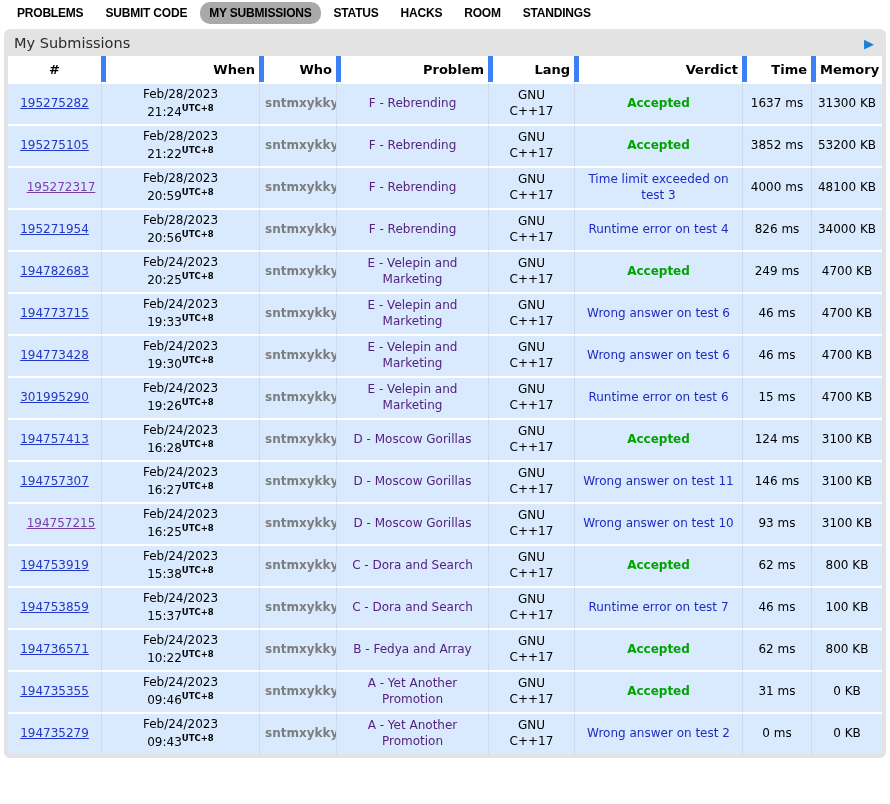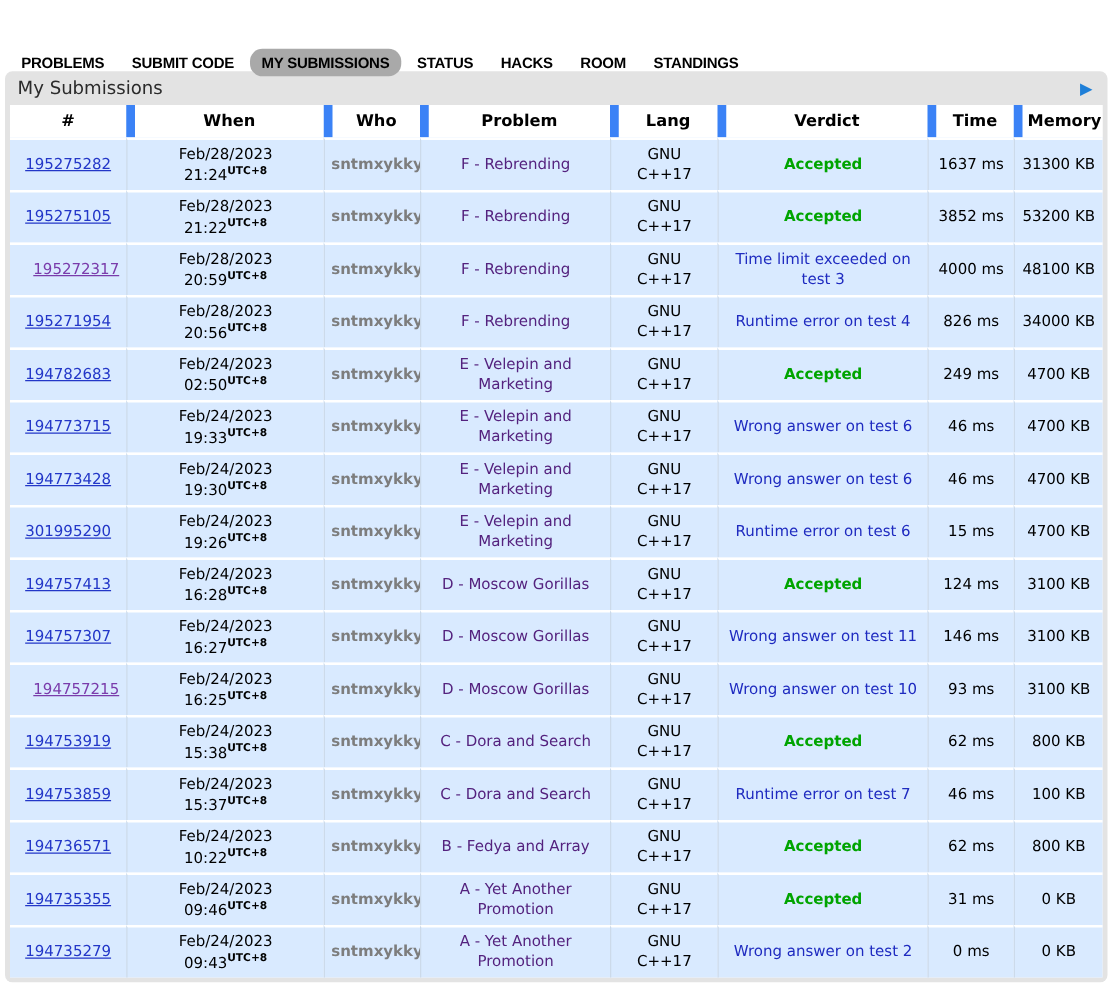--- a/index.html
+++ b/index.html
@@ -19,25 +19,24 @@
   html,body{margin:0;padding:0;background:#fff;}
   body{
     width:890px;
     font-family:"DejaVu Sans","Liberation Sans",sans-serif;
     color:#000;
   }
 
   
   .nav-bar{
     display:flex;
-    align-items:center;
+    align-items:flex-end;
     gap:4px;
     padding:20px 4px 4px 8px;
     height:28px;
-    margin-top:28px;
   }
   .nav-item{
     font-family:"Liberation Sans",sans-serif;
     font-weight:700;
     font-size:12px;
     letter-spacing:-0.2px;
     color:#000;
     text-transform:uppercase;
     padding:4px 9px;
     border-radius:10px;
@@ -84,21 +83,22 @@
   }
   table.status-table th{
     background:#fff;
     font-weight:700;
     font-size:13px;
     padding:5px 4px;
     height:26px;
     text-align:center;
   }
   table.status-table th + th{
-    border-left:7px solid #3b82f6;
+    border-left:5px solid #3b82f6;
+    text-align:right;
   }
   table.status-table td{
     background:var(--row-blue);
     text-align:center;
     vertical-align:middle;
     padding:2px 5px;
     height:42px;
     border-top:2px solid #fff;
     line-height:1.32;
     overflow:hidden;
@@ -290,21 +290,21 @@
     <td>826 ms</td>
     <td>34000 KB</td>
   </tr>
 
   <tr>
     <td>
       <a class="id-link">194782683</a>
     </td>
     <td>
       <span class="when-line">Feb/24/2023</span>
-      <span class="when-line"><span>02:50</span><sup class="tz-sup">UTC+8</sup></span>
+      <span class="when-line"><span>20:25</span><sup class="tz-sup">UTC+8</sup></span>
     </td>
     <td>
       <span class="handle">sntmxykky</span>
     </td>
     <td>
       <a class="problem-link">E - Velepin and Marketing</a>
     </td>
     <td>
       <span class="when-line">GNU</span>
       <span class="when-line">C++17</span>

